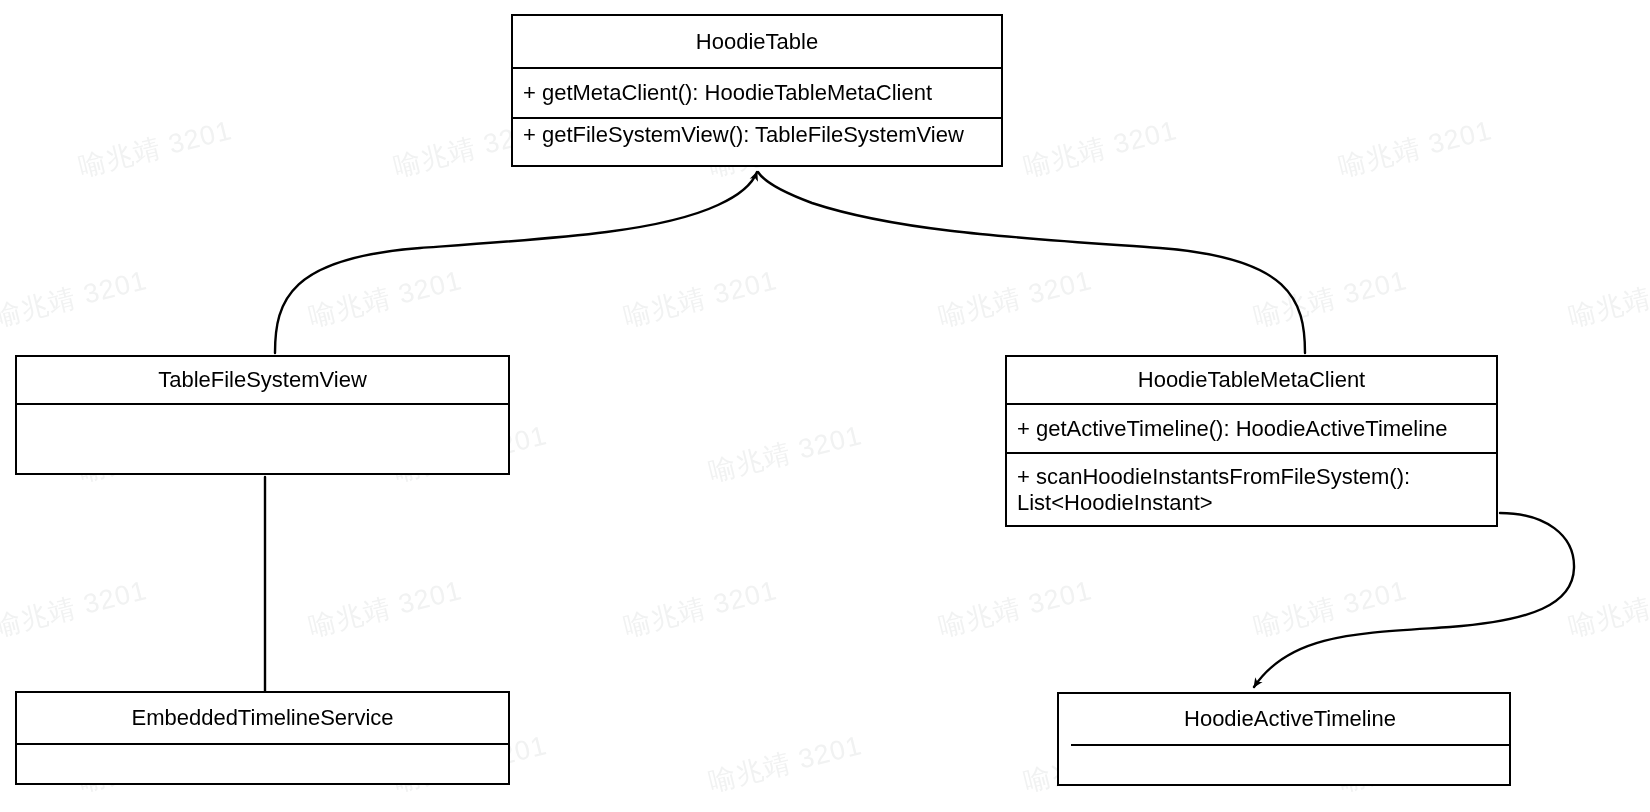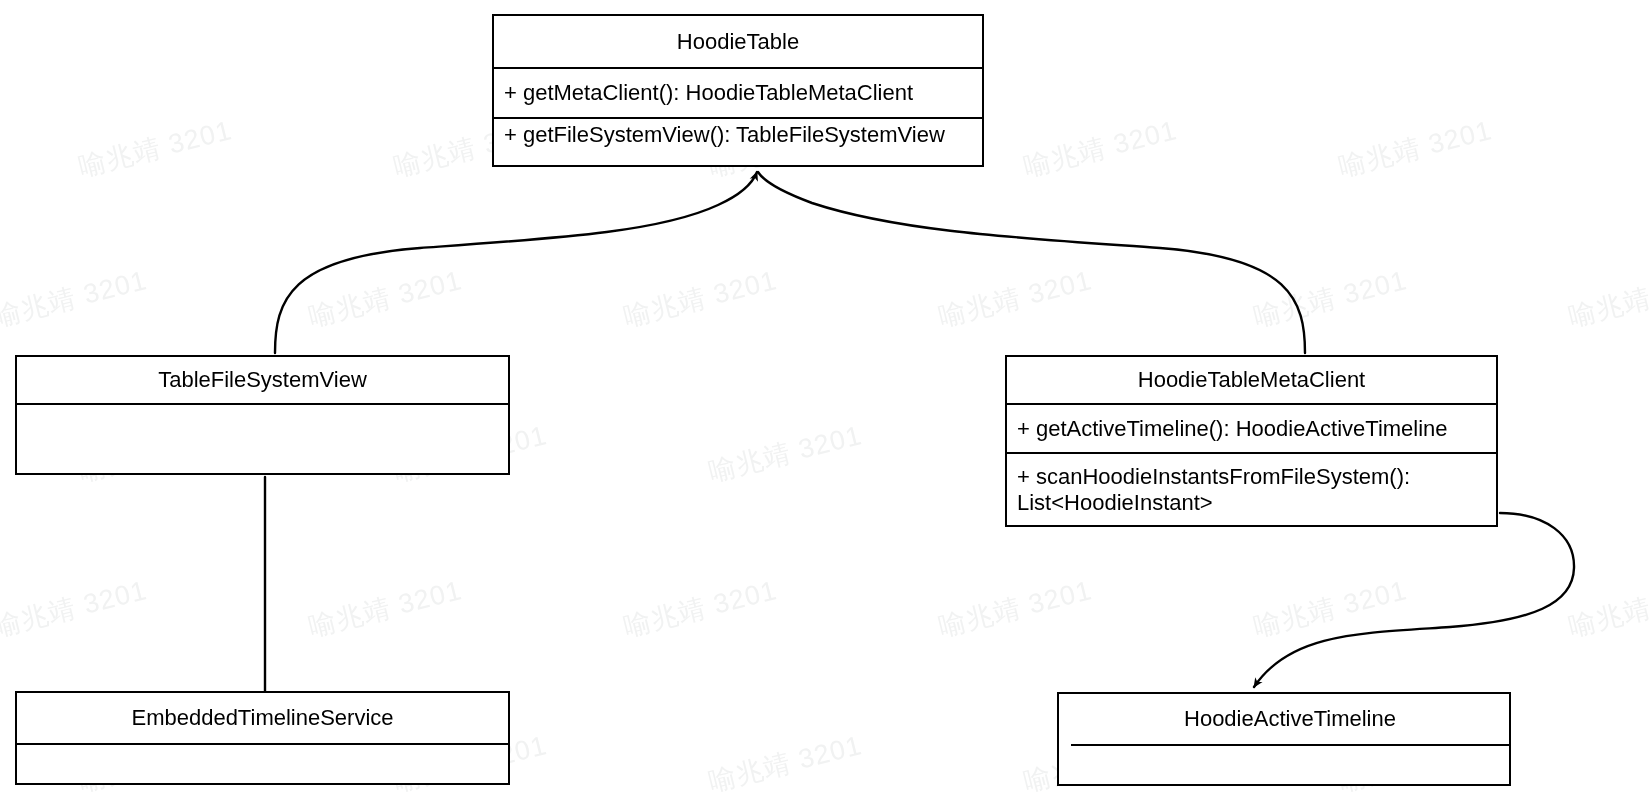--- a/index.html
+++ b/index.html
@@ -79,21 +79,21 @@
     align-items: center;
     line-height: 1.18;
     white-space: pre-line;
   }
   .uml-compartment + .uml-compartment {
     border-top: 2px solid #000000;
   }
   .uml-compartment.empty { padding: 0; }
 
   
-  #class-hoodie-table        { left: 492px;  top: 14px;  width: 492px; height: 153px; }
+  #class-hoodie-table        { left: 511px;  top: 14px;  width: 492px; height: 153px; }
   #class-hoodie-table .uml-title { height: 53px; }
   #class-hoodie-table .c1    { height: 48px; }
   #class-hoodie-table .c2    { height: 32px; }
 
   #class-table-file-system-view { left: 15px; top: 355px; width: 495px; height: 120px; }
   #class-table-file-system-view .uml-title { height: 48px; }
   #class-table-file-system-view .c1 { height: 68px; }
 
   #class-hoodie-table-meta-client { left: 1005px; top: 355px; width: 493px; height: 172px; }
   #class-hoodie-table-meta-client .uml-title { height: 48px; }

